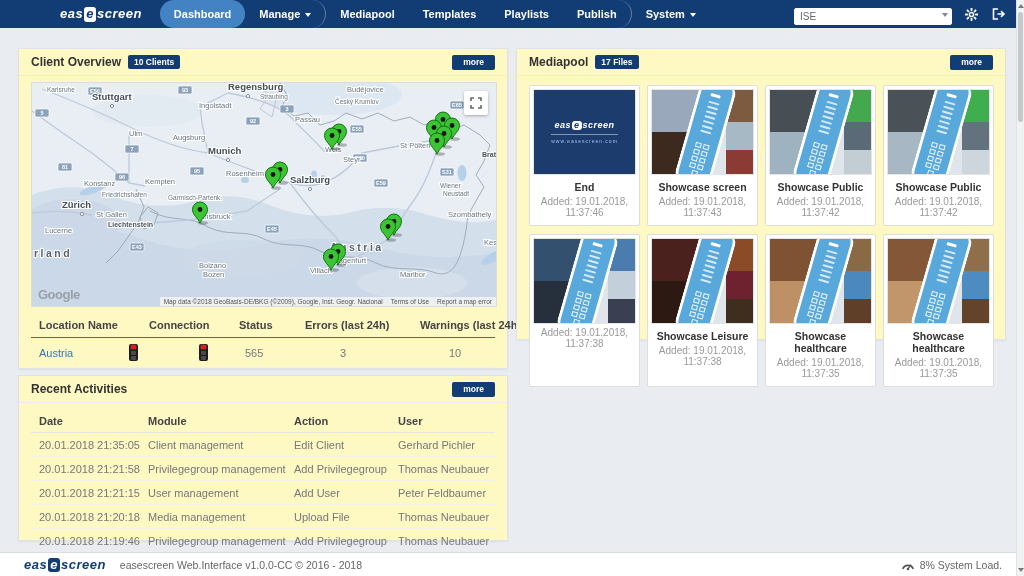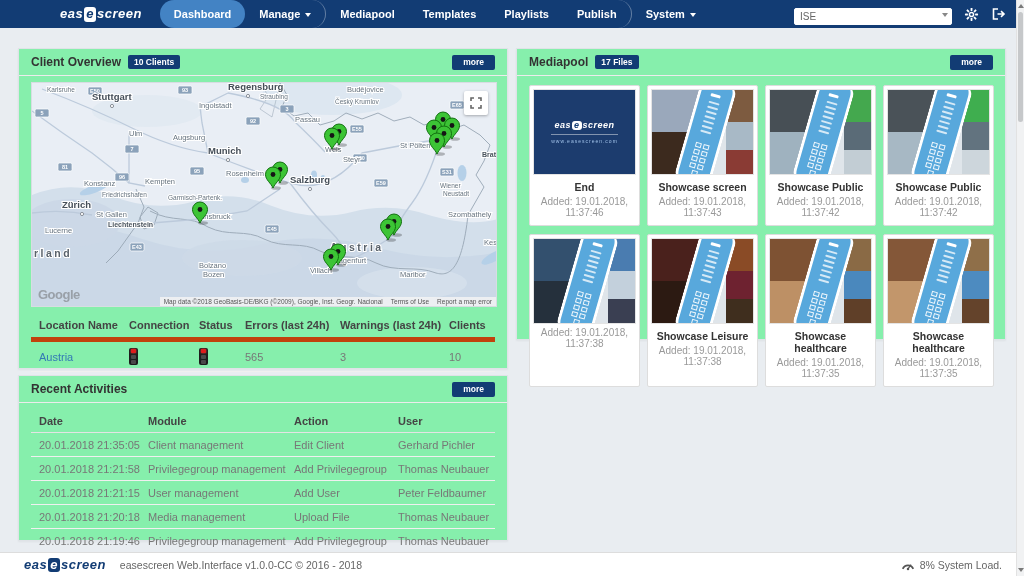--- a/index.html
+++ b/index.html
@@ -28,21 +28,21 @@
   .nav-right { margin-left:auto; display:flex; align-items:center; gap:12px; padding-right:10px; }
   .searchbox { position:relative; width:158px; height:17px; }
   .searchbox input { width:100%; height:100%; border:1px solid #fff; border-radius:2px;
     font-size:10px; color:#666; padding:0 14px 0 5px; outline:none;
     font-family:"Liberation Sans", sans-serif; }
   .searchbox .sb-caret { position:absolute; right:4px; top:7px; width:0; height:0;
     border-left:3px solid transparent; border-right:3px solid transparent; border-top:4px solid #888; }
   .icon-btn { display:flex; align-items:center; cursor:pointer; }
 
   
-  .panel { position:absolute; background:#86efac; border:1px solid #dfe3e7;
+  .panel { position:absolute; background:#fef9c3; border:1px solid #dfe3e7;
     box-shadow:0 1px 2px rgba(0,0,0,.05); }
   .panel-head { height:27px; display:flex; align-items:center; gap:7px; padding:0 12px;
     border-bottom:1px solid #ececec; }
   .panel-title { font-size:12px; font-weight:bold; color:#333; }
   .badge { background:#123c74; color:#fff; font-size:8.5px; font-weight:bold;
     padding:2px 6px; border-radius:2px; }
   .more-btn { margin-left:auto; background:#123c74; color:#fff; font-size:8.5px; font-weight:bold;
     padding:2.5px 11px; border-radius:2px; cursor:pointer; }
 
   #client-panel { left:18px; top:48px; width:490px; height:321px; }
@@ -67,21 +67,21 @@
     color:#99a0a8; letter-spacing:-.5px; cursor:pointer; }
   .map-attr { position:absolute; right:0; bottom:0; background:rgba(245,245,245,.8);
     font-size:6.5px; color:#555; padding:1px 4px; display:flex; gap:8px; white-space:nowrap; }
   .map-attr span { cursor:default; }
   .map-attr .lnk { cursor:pointer; }
 
   
   .co-table { margin:6px 12px 0; font-size:11px; }
   .co-row { display:grid; grid-template-columns:90px 70px 46px 95px 109px 56px;
     align-items:center; padding:6px 0 6px 8px; }
-  .co-head { font-weight:bold; color:#444; border-bottom:5px solid #c2410c; }
+  .co-head { font-weight:bold; color:#444; border-bottom:1px solid #c2410c;gap:20px; }
   .co-data { color:#777; border-bottom:1px solid #f0f0f0; }
   .co-data .loc-link { color:#3379b5; cursor:pointer; text-decoration:none; }
   .tlight { width:9px; height:17px; background:#1d1d1d; border-radius:2px; display:flex;
     flex-direction:column; align-items:center; justify-content:space-evenly; }
   .tlight i { width:5px; height:4px; border-radius:1px; background:#4a4a4a; }
   .tlight i.on { background:#e01b1b; box-shadow:0 0 2px #ff4d4d; }
 
   
   .cards-grid { display:grid; grid-template-columns:repeat(4,111px); gap:8px 7px;
     padding:9px 12px; }

